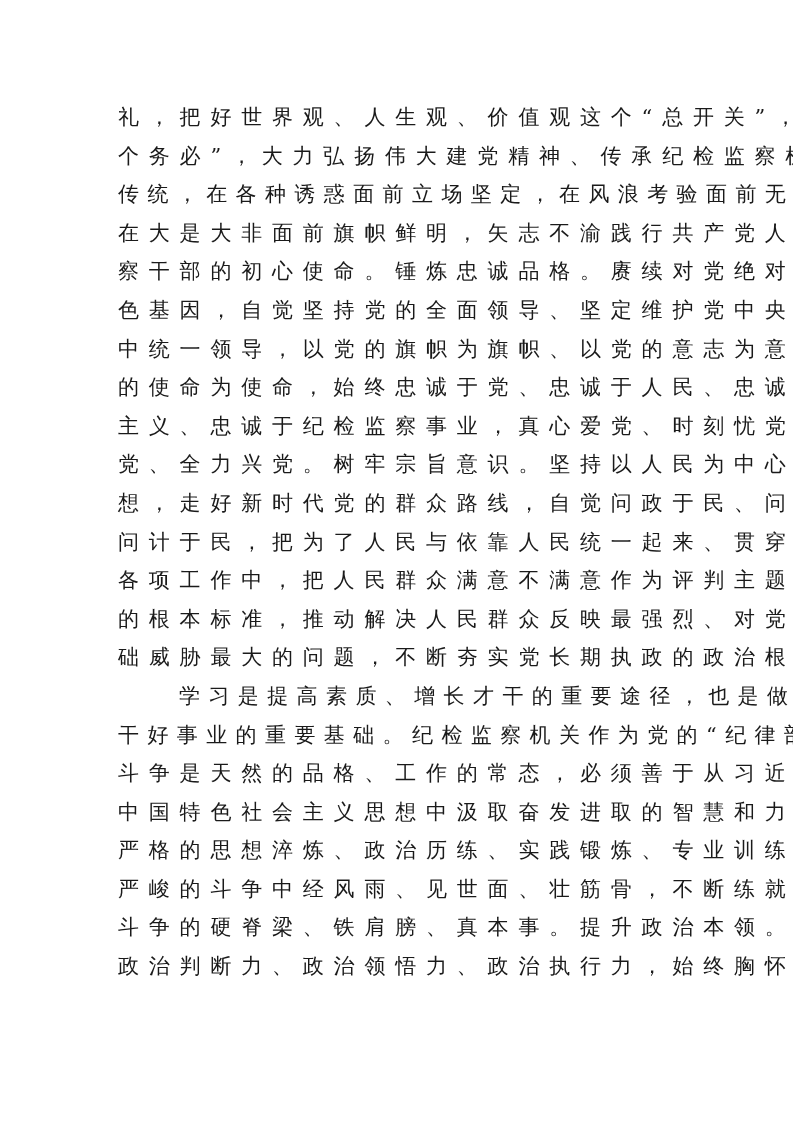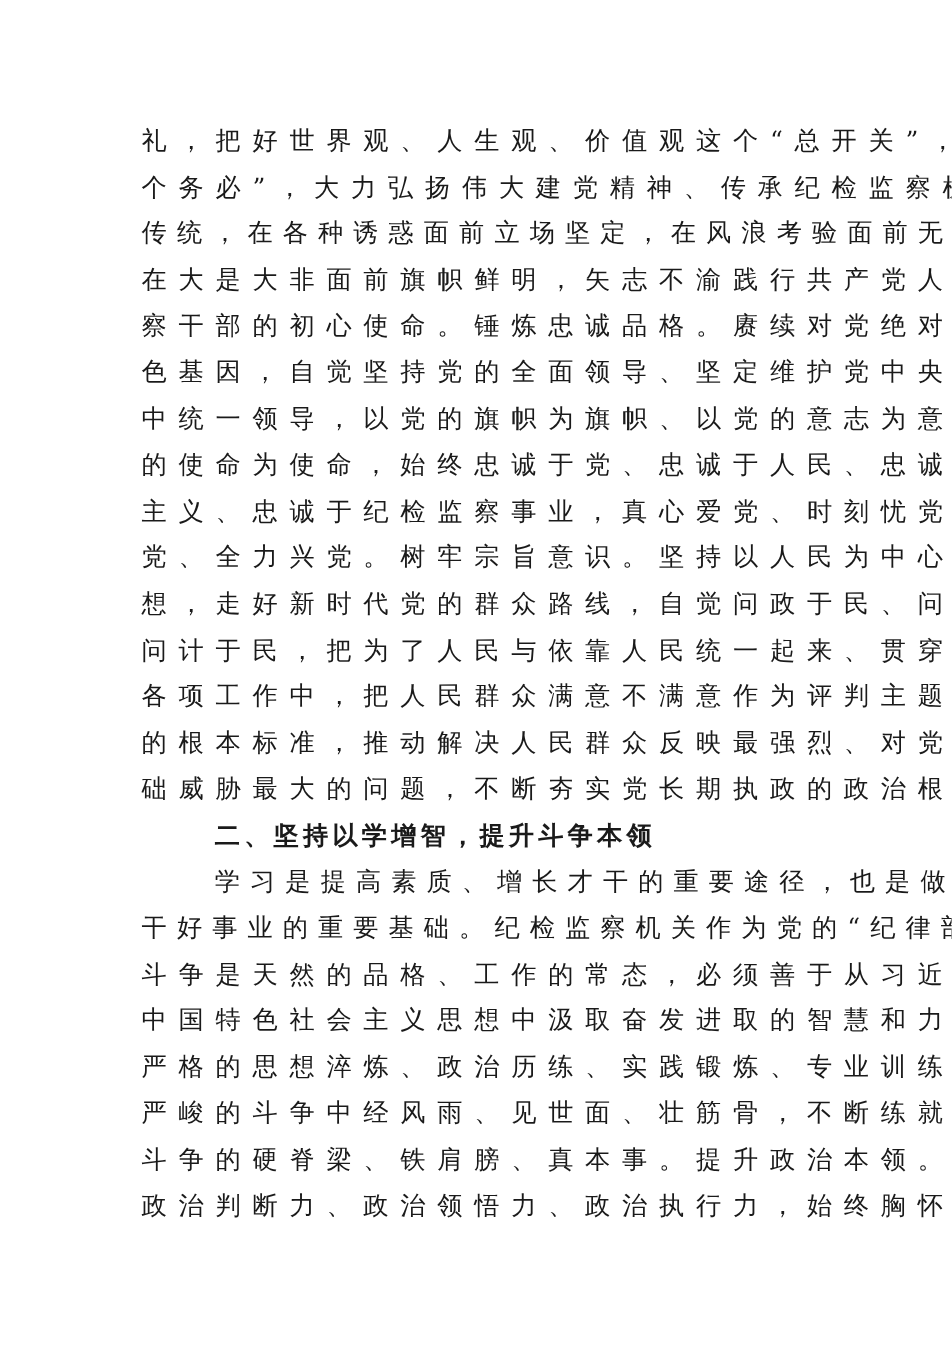--- a/index.html
+++ b/index.html
@@ -54,21 +54,20 @@
     <div class="line">的使命为使命，始终忠诚于党、忠诚于人民、忠诚于马克思</div>
     <div class="line">主义、忠诚于纪检监察事业，真心爱党、时刻忧党、坚定护</div>
     <div class="line">党、全力兴党。树牢宗旨意识。坚持以人民为中心的发展思</div>
     <div class="line">想，走好新时代党的群众路线，自觉问政于民、问需于民、</div>
     <div class="line">问计于民，把为了人民与依靠人民统一起来、贯穿纪检监察</div>
     <div class="line">各项工作中，把人民群众满意不满意作为评判主题教育成效</div>
     <div class="line">的根本标准，推动解决人民群众反映最强烈、对党的执政基</div>
     <div class="line">础威胁最大的问题，不断夯实党长期执政的政治根基。</div>
   </div>
 
-  <div class="line indent heading">二、坚持以学增智，提升斗争本领</div>
 
   <div>
     <div class="line indent" style="letter-spacing:8.4px">学习是提高素质、增长才干的重要途径，也是做好工作、</div>
     <div class="line" style="letter-spacing:8.4px">干好事业的重要基础。纪检监察机关作为党的“纪律部队”，</div>
     <div class="line">斗争是天然的品格、工作的常态，必须善于从习近平新时代</div>
     <div class="line">中国特色社会主义思想中汲取奋发进取的智慧和力量，经受</div>
     <div class="line">严格的思想淬炼、政治历练、实践锻炼、专业训练，在复杂</div>
     <div class="line">严峻的斗争中经风雨、见世面、壮筋骨，不断练就敢于善于</div>
     <div class="line">斗争的硬脊梁、铁肩膀、真本事。提升政治本领。不断增强</div>
     <div class="line">政治判断力、政治领悟力、政治执行力，始终胸怀“国之大</div>

